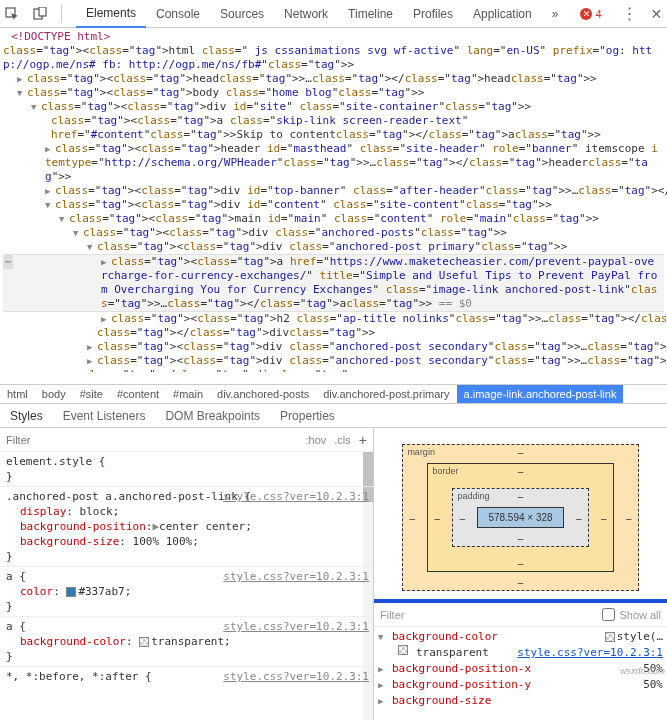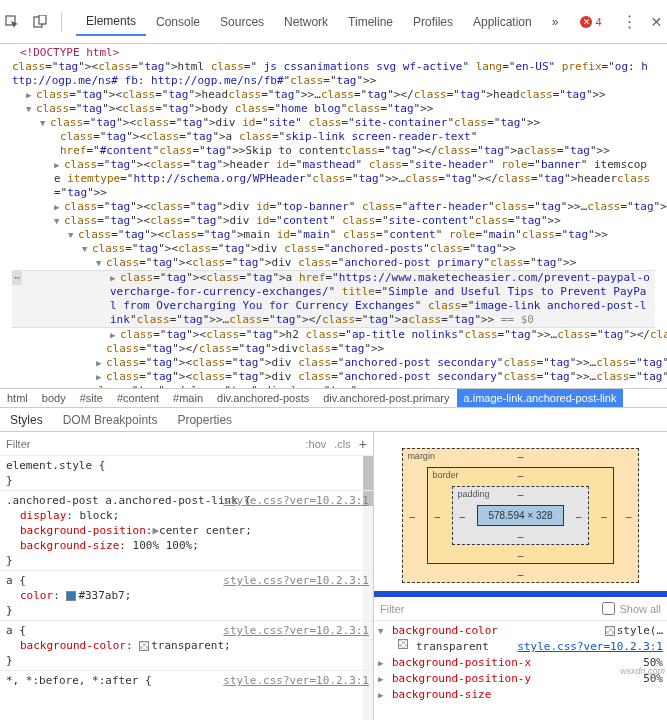--- a/index.html
+++ b/index.html
@@ -1,45 +1,45 @@
 <!DOCTYPE html>
 <html><head>
 <meta charset="utf-8">
 <style>
 * { box-sizing: border-box; margin: 0; padding: 0; }
 body { font-family: 'Segoe UI', Tahoma, sans-serif; font-size: 12px; color: #333; background: #fff; width: 667px; height: 720px; overflow: hidden; position: relative; }
 .mono { font-family: Menlo, Consolas, monospace; font-size: 11px; }
 
 
-.toolbar { display: flex; align-items: center; height: 44px; border-bottom: 1px solid #ccc; padding: 0 4px; gap: 12px; position: relative; }
+.toolbar { display: flex; align-items: center; height: 28px; border-bottom: 1px solid #ccc; padding: 0 4px; gap: 12px; position: relative; }
 .toolbar .icon-btn { width: 28px; height: 24px; display: flex; align-items: center; justify-content: center; color: #555; }
 .toolbar .sep { width: 1px; height: 18px; background: #ccc; margin: 0 2px; }
 .tabs { display: flex; align-items: center; height: 28px; flex: 1; }
 .tab { padding: 6px 10px; color: #555; cursor: pointer; height: 28px; display: flex; align-items: center; }
 .tab.active { color: #333; border-bottom: 2px solid #4285f4; }
 .err-badge { display: flex; align-items: center; gap: 3px; color: #d8362b; font-size: 11px; margin-right: 8px; }
 .err-circle { width: 12px; height: 12px; border-radius: 50%; background: #d8362b; color: #fff; font-size: 9px; display: flex; align-items: center; justify-content: center; }
 .kebab { width: 24px; text-align: center; color: #666; font-size: 16px; }
 .x-btn { width: 24px; text-align: center; color: #666; font-size: 14px; }
 
 
-.dom-tree { height: 344px; overflow: auto; padding: 2px 12px; line-height: 14px; position: relative; }
+.dom-tree { height: 344px; overflow: auto; padding: 2px 3px; line-height: 14px; position: relative; }
 .dom-tree .line { white-space: nowrap; padding: 0 4px; }
 .dom-tree .arrow { display: inline-block; width: 10px; color: #888; font-size: 9px; }
 .tag { color: #a71d5d; }
 .attr-name { color: #9b6200; }
 .attr-val { color: #1a1aa6; }
 .txt { color: #333; }
 .eq0 { color: #888; }
 .highlight-line { background: #f3f3f3; border-top: 1px solid #e0e0e0; border-bottom: 1px solid #e0e0e0; }
 .highlight-wrap { padding: 0 4px 0 0; white-space: normal; word-break: break-all; }
 .dots-badge { position: absolute; left: 0; background: #ddd; color: #777; font-size: 10px; padding: 0 2px; border-radius: 2px; }
 
 
-.breadcrumb { display: flex; height: 20px; border-top: 1px solid #ccc; border-bottom: 1px solid #ccc; font-size: 11px; align-items: flex-end; overflow: hidden; }
+.breadcrumb { display: flex; height: 20px; border-top: 1px solid #ccc; border-bottom: 1px solid #ccc; font-size: 11px; align-items: flex-end; overflow: hidden; margin-top: 12px; }
 .crumb { padding: 3px 7px; color: #555; position: relative; }
 .crumb.sel { background: #4285f4; color: #fff; }
 
 
 .subtabs { display: flex; height: 24px; border-bottom: 1px solid #ccc; align-items: center; }
 .subtab { padding: 5px 10px; color: #666; font-size: 12px; }
 .subtab.active { color: #333; }
 .subtabs .active { position: relative; }
 
 
@@ -58,24 +58,24 @@
 .brace { color: #333; }
 .prop { padding-left: 14px; }
 .prop-name { color: #c80000; }
 .prop-val { color: #333; }
 .src-link { position: absolute; right: 4px; top: 2px; color: #888; font-size: 11px; text-decoration: underline; }
 .swatch { display: inline-block; width: 10px; height: 10px; border: 1px solid #888; vertical-align: middle; margin-right: 2px; }
 .scroll-ind { position: absolute; right: 0; top: 0; bottom: 0; width: 10px; background: #f4f4f4; }
 .scroll-thumb { position: absolute; right: 0; top: 0; width: 10px; height: 50px; background: #c1c1c1; border-radius: 0; }
 
 
-.box-model-wrap { flex: 0 0 auto; padding: 16px 0 8px 0; display: flex; justify-content: center; border-bottom: 6px solid #1d4ed8; align-items: flex-end; }
+.box-model-wrap { flex: 0 0 auto; padding: 16px 0 8px 0; display: flex; justify-content: center; border-bottom: 4px solid #1d4ed8; align-items: flex-end; }
 .box { position: relative; text-align: center; font-size: 10px; }
 .margin-box { background: #fde2b4; border: 1px dashed #333; padding: 18px 24px 18px 24px; }
-.border-box { background: #fbe2a3; border: 1px solid #333; padding: 18px 24px; }
+.border-box { background: #fbe2a3; border: 1px solid #333; padding: 24px 24px; }
 .padding-box { background: #e5e5e5; border: 1px dashed #333; padding: 18px 24px; }
 .content-box { background: #a8c8e4; border: 1px solid #333; padding: 4px 10px; color: #333; font-size: 10px; }
 .box-label { position: absolute; top: 2px; left: 4px; font-size: 9px; color: #555; }
 .box-dash { color: #333; }
 
 
 .computed-filter { display: flex; height: 24px; border-bottom: 1px solid #eee; align-items: center; padding: 0 6px; font-size: 11px; color: #999; }
 .computed-filter .spacer { flex: 1; }
 .computed-list { flex: 1; overflow: auto; font-family: Menlo, Consolas, monospace; font-size: 11px; line-height: 16px; padding: 2px 4px; }
 .comp-row { display: flex; align-items: center; gap: 4px; }
@@ -154,20 +154,21 @@
   <div class="crumb">#site</div>
   <div class="crumb">#content</div>
   <div class="crumb">#main</div>
   <div class="crumb">div.anchored-posts</div>
   <div class="crumb">div.anchored-post.primary</div>
   <div class="crumb sel">a.image-link.anchored-post-link</div>
 </div>
 
 <div class="subtabs">
   <div class="subtab active">Styles</div>
+  <div class="subtab">Event Listeners</div>
   <div class="subtab">DOM Breakpoints</div>
   <div class="subtab">Properties</div>
 </div>
 
 <div class="lower">
 
   <div class="left-panel">
     <div class="filter-bar">
       <input placeholder="Filter" style="">
       <span class="hov">:hov</span>

